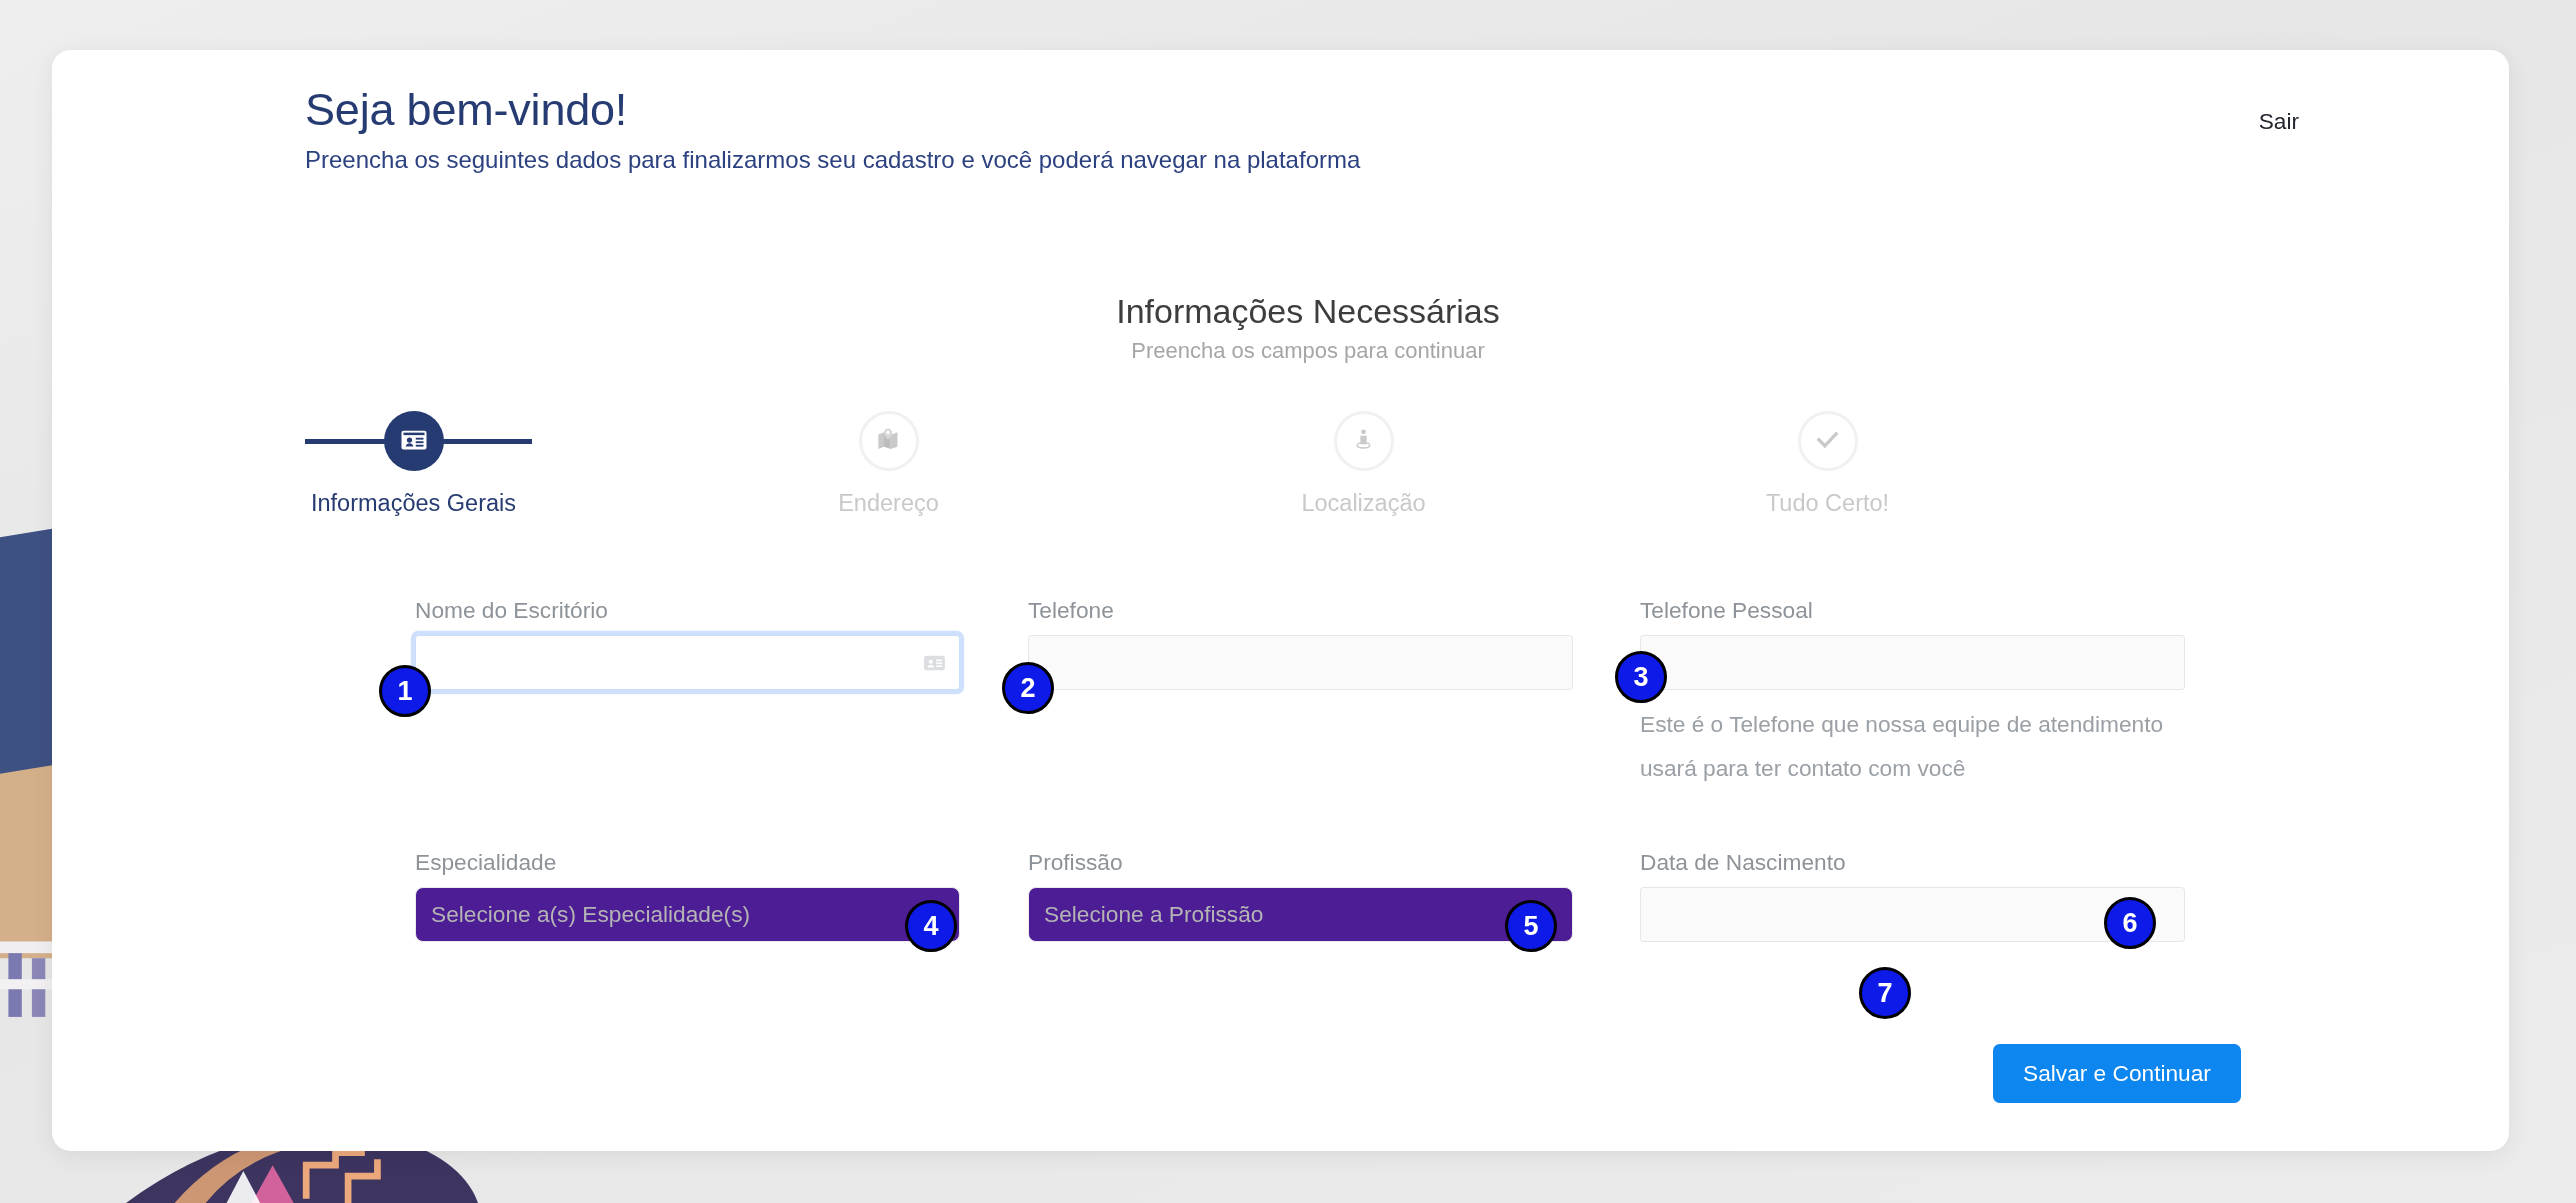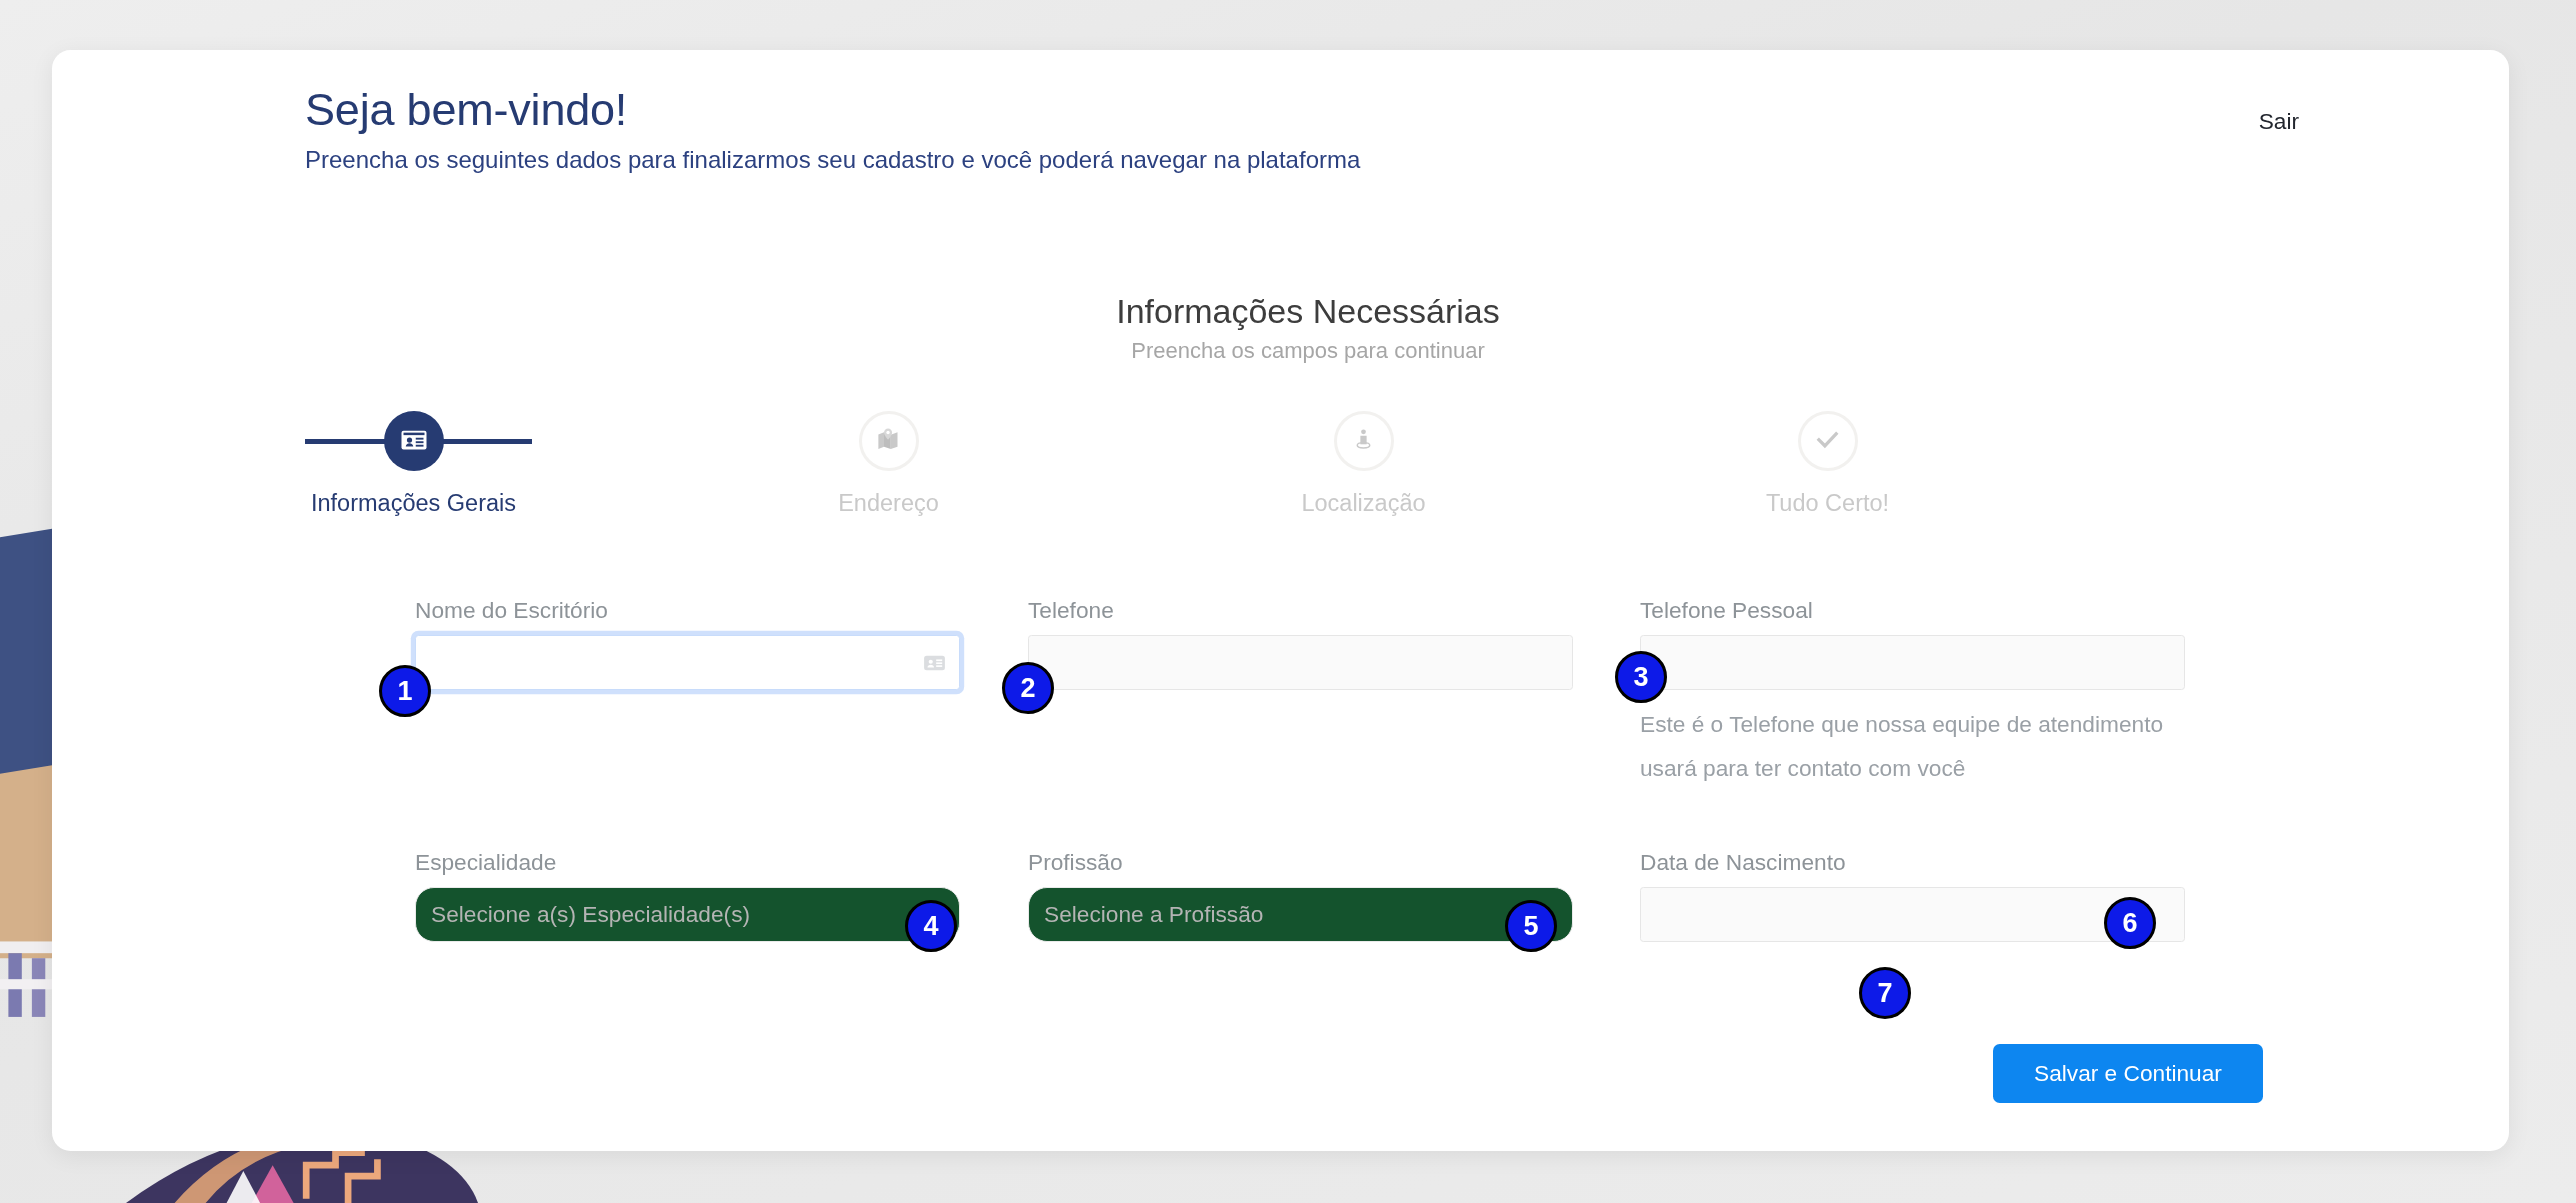--- a/index.html
+++ b/index.html
@@ -202,23 +202,23 @@
 
   
   .inp.focused {
     background: #ffffff;
     border: 0.8px solid #c8dcfb;
     box-shadow: 0 0 0 4.2px #cfe0fc;
   }
 
   
   .inp.select-style {
-    background: #14532d;
+    background: #4c1d95;
     border: 0.8px solid #eaeaea;
-    border-radius: 19px;
+    border-radius: 8px;
     color: #b4b4b4;
     display: flex;
     align-items: center;
     padding: 0 44px 0 15px;
   }
 
   .inp-icon {
     position: absolute;
     right: 13.4px;
     top: 50%;
@@ -235,21 +235,21 @@
     color: #9aa0a6;
     width: 537px;
   }
 
   
   .submit-btn {
     position: absolute;
     left: 1993px;
     top: 1044px;
     height: 59px;
-    padding: 0 41px;
+    padding: 0 30px;
     background: #0d86f0;
     color: #ffffff;
     border: none;
     border-radius: 6.7px;
     font-size: 22.7px;
     font-family: "Liberation Sans", sans-serif;
     cursor: pointer;
     white-space: nowrap;
   }
 

